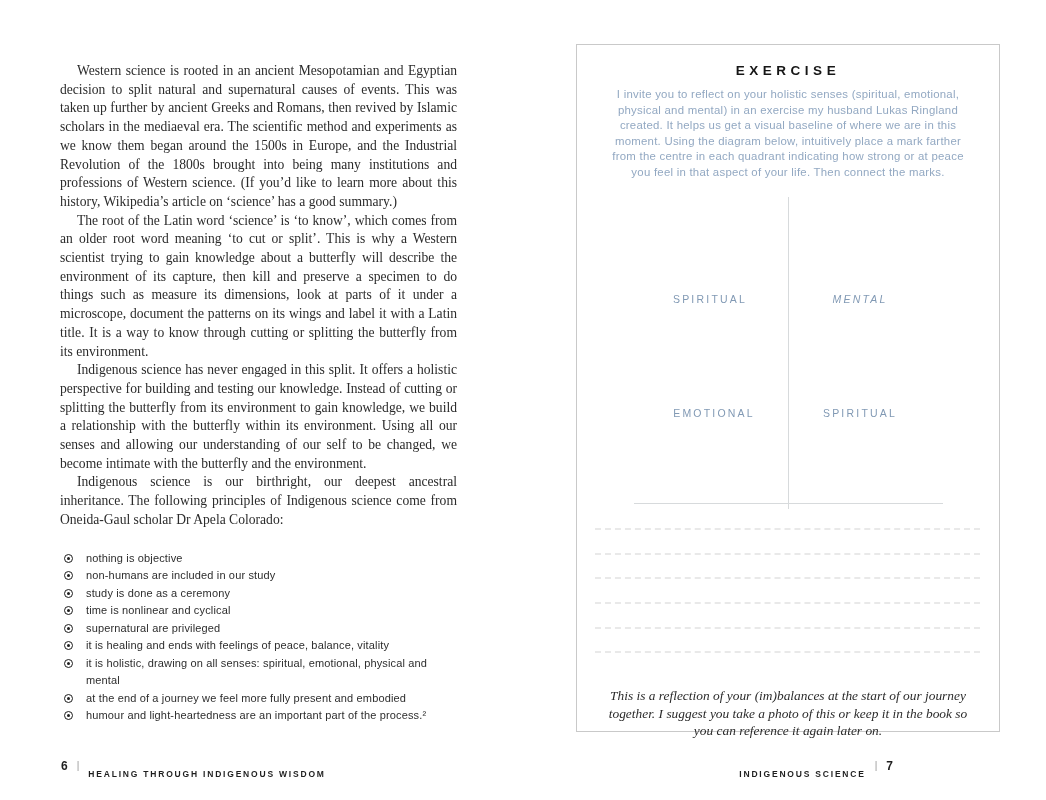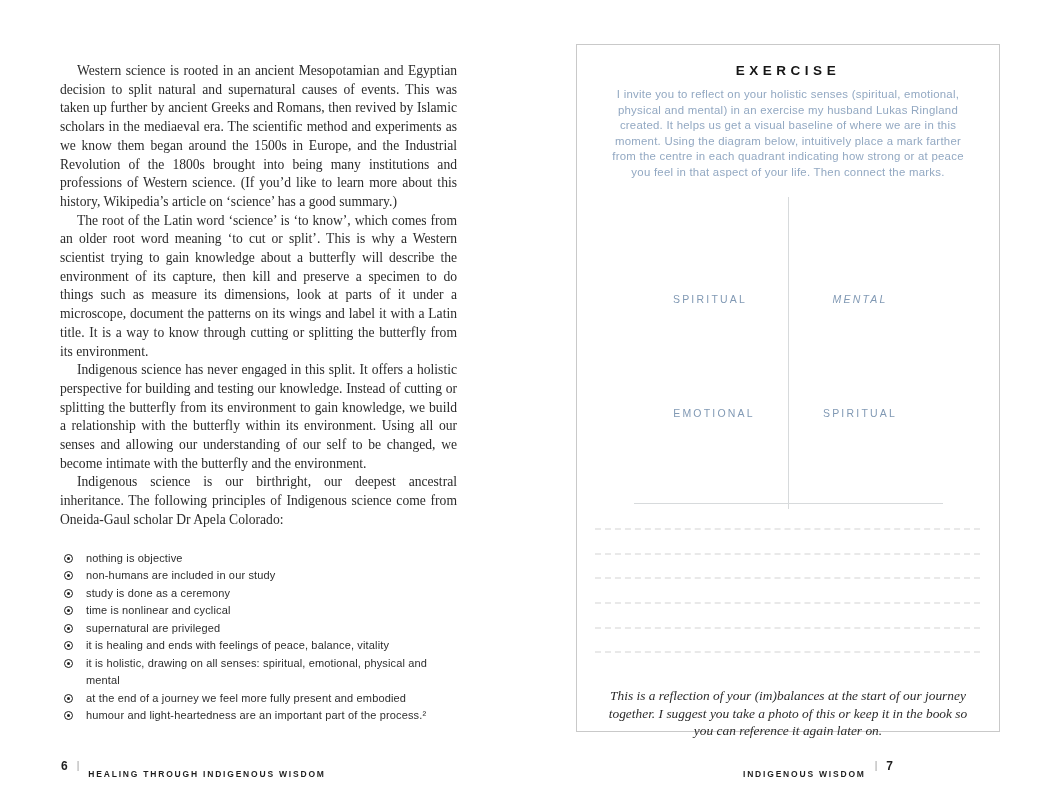--- a/index.html
+++ b/index.html
@@ -265,18 +265,18 @@
       <div class="write-line"></div>
       <div class="write-line"></div>
       <div class="write-line"></div>
       <div class="write-line"></div>
     </div>
 
     <p class="exercise-note">This is a reflection of your (im)balances at the start of our journey together. I suggest you take a photo of this or keep it in the book so you can reference it again later on.</p>
   </div>
 
   <div class="footer footer-right">
-    <span class="running-head">INDIGENOUS WISDOM</span>
+    <span class="running-head">INDIGENOUS SCIENCE</span>
     <span class="sep">|</span>
     <span class="pagenum">7</span>
   </div>
 
 </div>
 
 </body></html>

